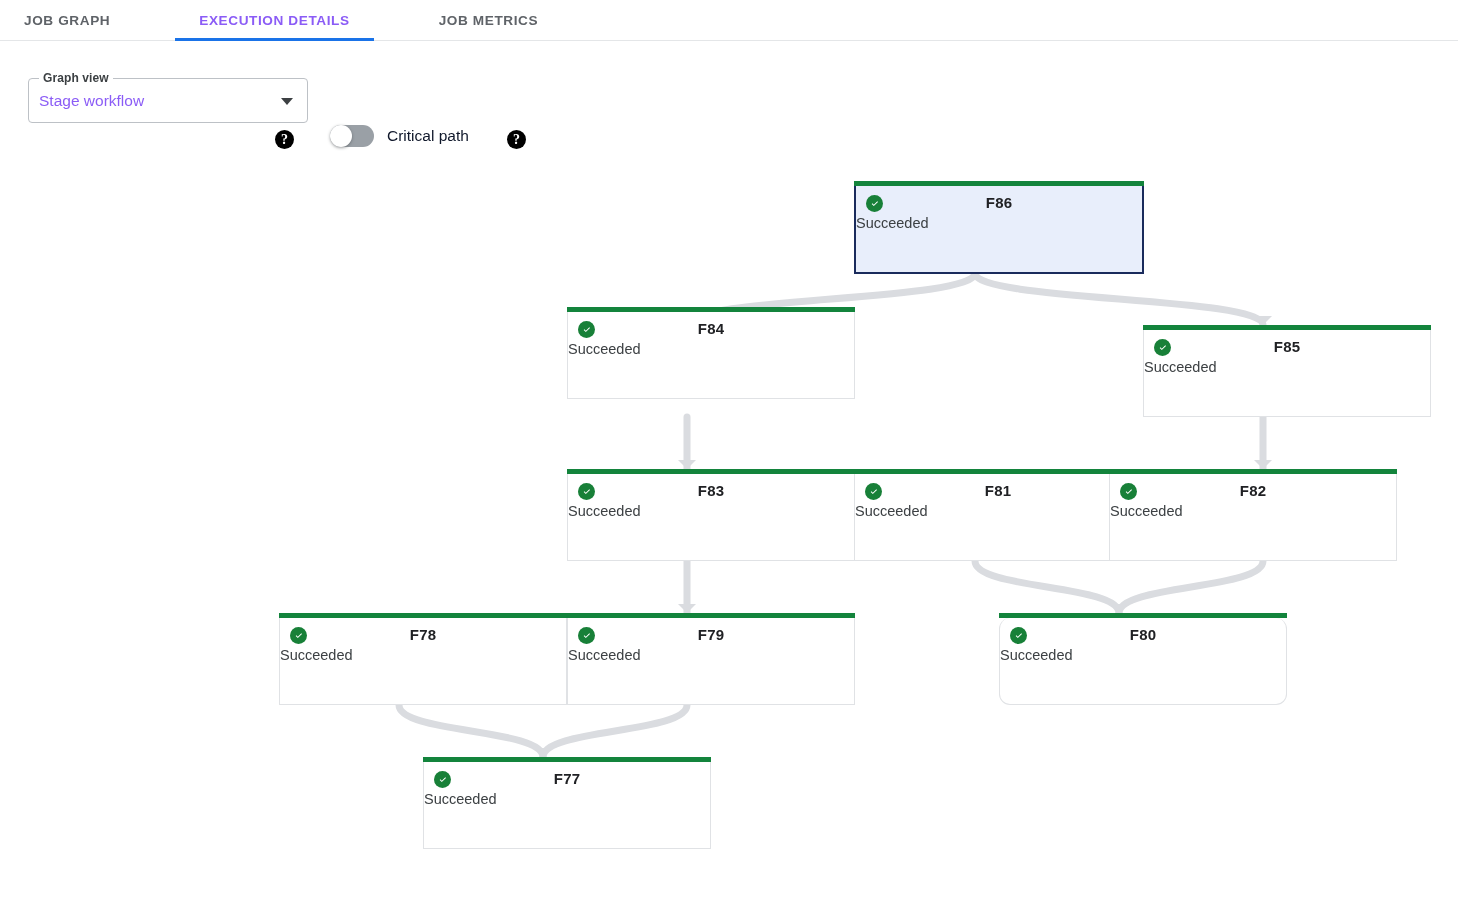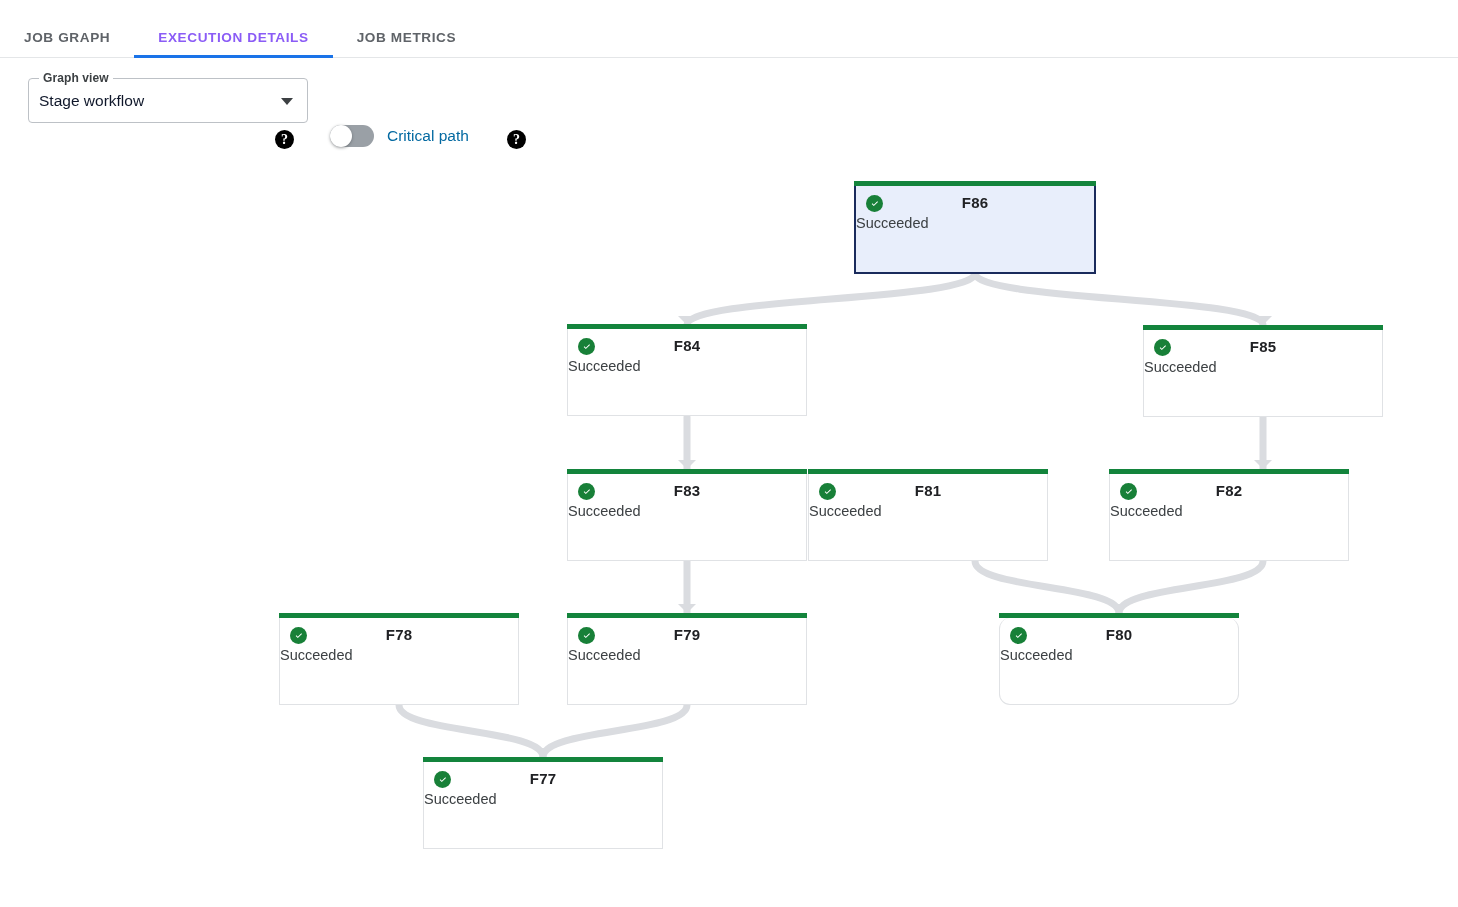--- a/index.html
+++ b/index.html
@@ -7,23 +7,23 @@
     margin: 0; padding: 0;
     width: 1458px; height: 907px;
     background: #ffffff;
     font-family: "Liberation Sans", sans-serif;
     -webkit-font-smoothing: antialiased;
   }
   #app { position: relative; width: 1458px; height: 907px; overflow: hidden; background:#fff; }
 
   
   .tabbar {
-    position: absolute; left: 0; top: 17px; width: 1458px; height: 41px;
+    position: absolute; left: 0; top: 0; width: 1458px; height: 41px;
     border-bottom: 1px solid #e4e6e8;
-    display: flex; align-items: stretch;
+    display: flex; align-items: stretch; gap: 41px;
   }
   .tab {
     position: relative;
     display: flex; align-items: center; justify-content: center;
     padding: 0 24px;
     font-size: 13.6px; font-weight: bold; letter-spacing: .6px;
     color: #5f6368; cursor: pointer; user-select: none;
     background: transparent; border: 0;
     font-family: "Liberation Sans", sans-serif;
   }
@@ -45,21 +45,21 @@
   }
   .select-legend {
     position: absolute; left: 10px; top: -8px;
     padding: 0 4px; background: #fff;
     font-size: 12px; color: #3c4043; font-weight: bold;
     letter-spacing: .1px;
   }
   .select-value {
     position: absolute; left: 10px; top: 0; right: 34px; height: 43px;
     display: flex; align-items: center;
-    font-size: 15.5px; color: #0f172a;
+    font-size: 15.5px; color: #8b5cf6;
     overflow: hidden; white-space: nowrap;
   }
   .caret {
     position: absolute; right: 14px; top: 50%; margin-top: -3px;
     width: 0; height: 0;
     border-left: 6px solid transparent;
     border-right: 6px solid transparent;
     border-top: 7px solid #3c4043;
   }
   .help-icon {
@@ -80,29 +80,29 @@
     position: relative; width: 44px; height: 22px;
     border-radius: 11px; background: #9aa0a6; cursor: pointer;
     flex: 0 0 auto;
   }
   .switch .knob {
     position: absolute; left: 0; top: 0; width: 22px; height: 22px;
     border-radius: 50%; background: #fff;
     box-shadow: 0 1px 3px rgba(60,64,67,.5);
   }
   .toggle-label {
-    font-size: 15.5px; color: #0369a1; white-space: nowrap;
+    font-size: 15.5px; color: #0f172a; white-space: nowrap;
   }
 
   
   .canvas { position: absolute; left: 0; top: 145px; width: 1458px; height: 762px; }
   .edges { position: absolute; left: 0; top: 0; width: 1458px; height: 762px; }
 
   .node {
-    position: absolute; width: 240px; height: 87px;
+    position: absolute; width: 288px; height: 87px;
     background: #ffffff;
     border: 1px solid #e0e2e5;
     border-top: 0;
     box-sizing: border-box;
     cursor: pointer;
   }
   .node .topbar {
     position: absolute; left: -1px; right: -1px; top: -5px;
     height: 5px; background: #13843c;
   }
@@ -197,21 +197,21 @@
         <div class="node selected" style="left: 855px; top: 41px;">
           <div class="topbar"></div>
           <div class="check">
             <svg width="12" height="12" viewBox="0 0 24 24" aria-hidden="true">
               <path d="M9.6 16.2 5.4 12l1.4-1.4 2.8 2.8 7-7L18 7.8z" fill="#ffffff"></path>
             </svg>
           </div>
           <div class="nid">F86</div>
           <div class="nstatus">Succeeded</div>
         </div>
-        <div class="node" style="left: 567px; top: 184px;">
+        <div class="node" style="left: 567px; top: 167px;">
           <div class="topbar"></div>
           <div class="check">
             <svg width="12" height="12" viewBox="0 0 24 24" aria-hidden="true">
               <path d="M9.6 16.2 5.4 12l1.4-1.4 2.8 2.8 7-7L18 7.8z" fill="#ffffff"></path>
             </svg>
           </div>
           <div class="nid">F84</div>
           <div class="nstatus">Succeeded</div>
         </div>
         <div class="node" style="left: 1143px; top: 185px;">
@@ -227,21 +227,21 @@
         <div class="node" style="left: 567px; top: 329px;">
           <div class="topbar"></div>
           <div class="check">
             <svg width="12" height="12" viewBox="0 0 24 24" aria-hidden="true">
               <path d="M9.6 16.2 5.4 12l1.4-1.4 2.8 2.8 7-7L18 7.8z" fill="#ffffff"></path>
             </svg>
           </div>
           <div class="nid">F83</div>
           <div class="nstatus">Succeeded</div>
         </div>
-        <div class="node" style="left: 808px; top: 329px;">
+        <div class="node" style="left: 854px; top: 329px;">
           <div class="topbar"></div>
           <div class="check">
             <svg width="12" height="12" viewBox="0 0 24 24" aria-hidden="true">
               <path d="M9.6 16.2 5.4 12l1.4-1.4 2.8 2.8 7-7L18 7.8z" fill="#ffffff"></path>
             </svg>
           </div>
           <div class="nid">F81</div>
           <div class="nstatus">Succeeded</div>
         </div>
         <div class="node" style="left: 1088px; top: 329px; margin-left: 21px;">

